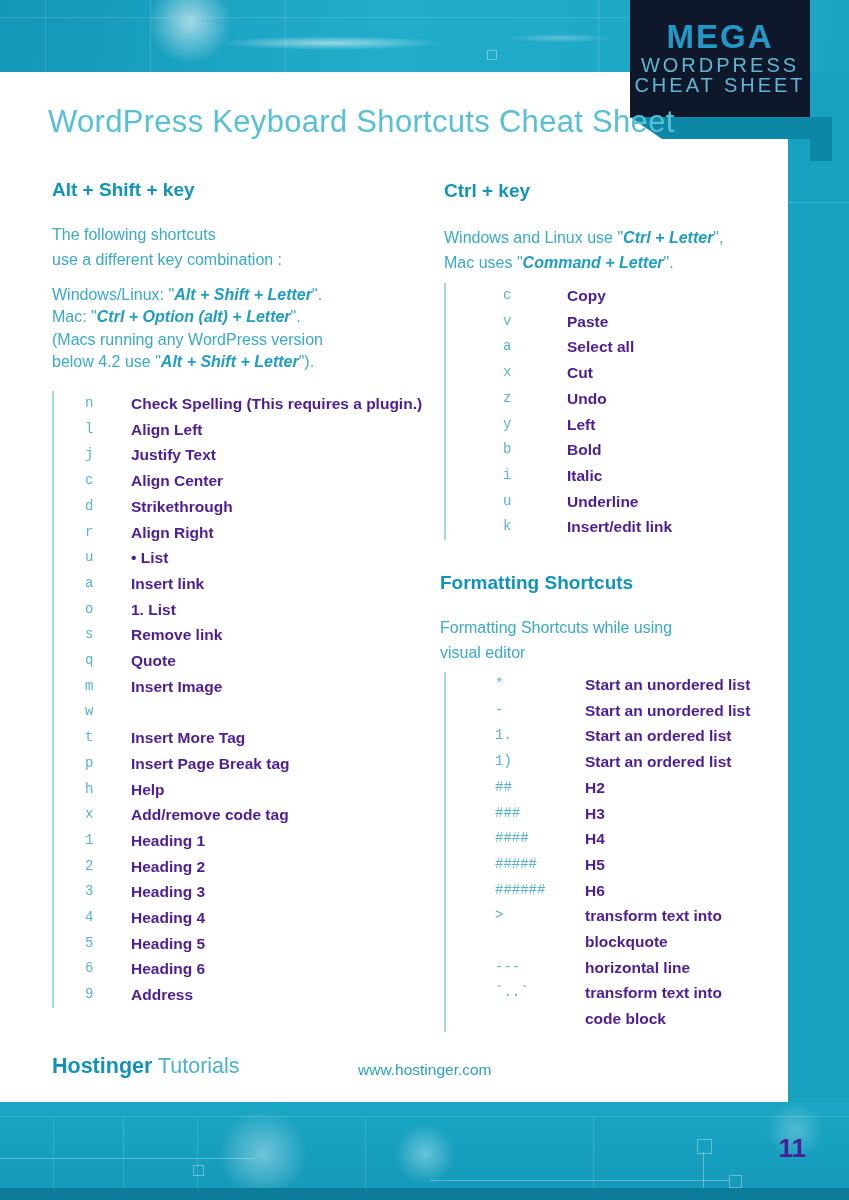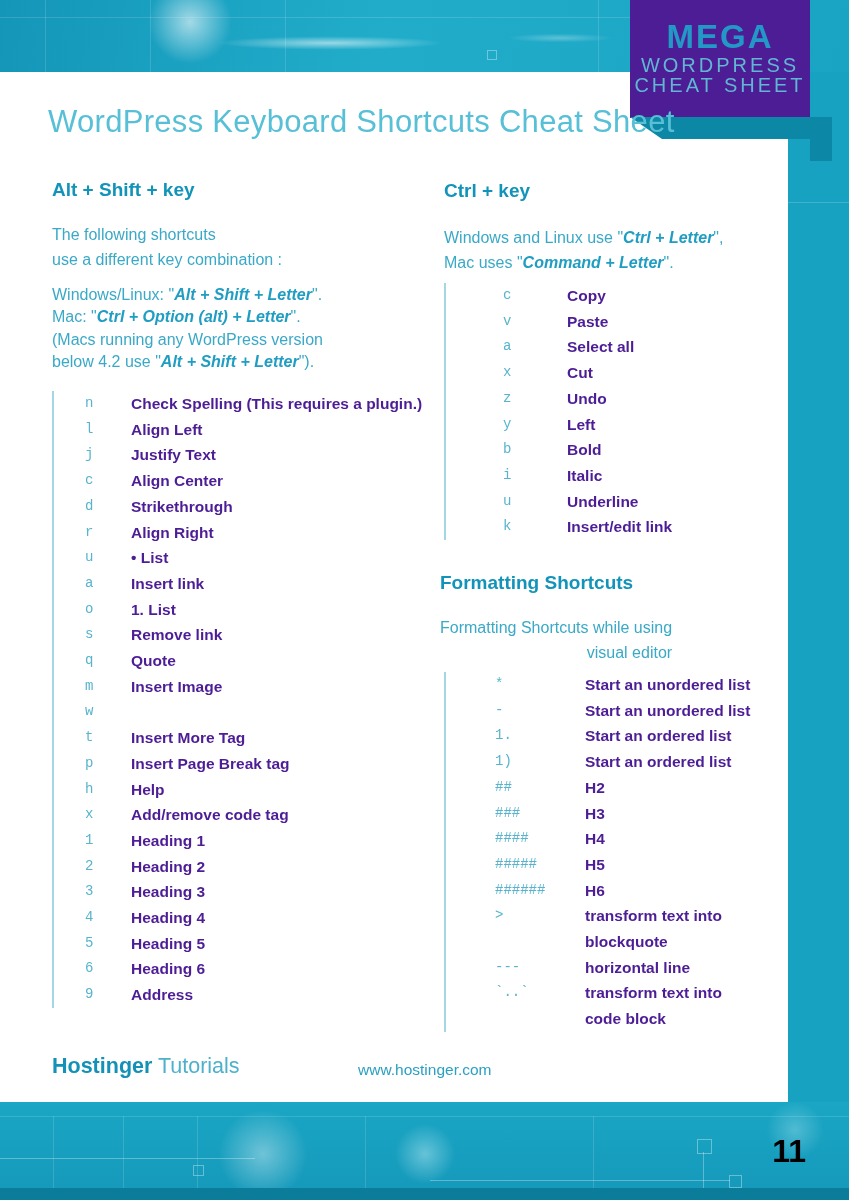--- a/index.html
+++ b/index.html
@@ -15,21 +15,21 @@
       radial-gradient(circle 58px at 190px 22px, rgba(255,255,255,.60), rgba(255,255,255,0) 72%),
       radial-gradient(ellipse 150px 9px at 330px 43px, rgba(255,255,255,.55), rgba(255,255,255,0) 75%),
       radial-gradient(ellipse 70px 6px at 560px 38px, rgba(255,255,255,.28), rgba(255,255,255,0) 75%),
       linear-gradient(100deg,#1496b9 0%,#21adca 45%,#1aa4c4 100%);
   }
   .content-panel {
     position:absolute; left:0; top:72px; width:788px; height:1030px; background:#ffffff;
   }
   .logo-box {
     position:absolute; left:630px; top:0; width:180px; height:118px;
-    background:#4c1d95; text-align:center; box-sizing:border-box; padding-top:19px;
+    background:#0f172a; text-align:center; box-sizing:border-box; padding-top:19px;
   }
   .logo-mega { font-size:33px; font-weight:bold; letter-spacing:2px; color:#2398c6; line-height:36px; }
   .logo-sub  { font-size:20px; letter-spacing:3px; color:#61b6d3; line-height:20px; }
   .ribbon {
     position:absolute; left:630px; top:117px; width:202px; height:22px; background:#0d87a6;
     clip-path:polygon(0 0, 100% 0, 100% 100%, 32px 100%);
   }
   .ribbon-corner { position:absolute; left:810px; top:117px; width:22px; height:44px; background:#0d87a6; }
   .bottom-band {
     position:absolute; left:0; top:1102px; width:849px; height:98px;
@@ -37,37 +37,37 @@
       radial-gradient(circle 62px at 263px 52px, rgba(255,255,255,.38), rgba(255,255,255,0) 72%),
       radial-gradient(circle 40px at 425px 52px, rgba(220,250,255,.40), rgba(255,255,255,0) 75%),
       radial-gradient(circle 38px at 795px 28px, rgba(210,245,252,.30), rgba(255,255,255,0) 75%),
       linear-gradient(180deg,#1aa6c4,#1598ba);
   }
   .bottom-strip { position:absolute; left:0; top:1188px; width:849px; height:12px; background:#0b7d9b; }
   .decor-line   { position:absolute; background:rgba(255,255,255,.14); }
   .decor-line-strong { position:absolute; background:rgba(255,255,255,.30); }
   .decor-square { position:absolute; border:1px solid rgba(255,255,255,.35); }
   .band-seam    { position:absolute; left:788px; top:202px; width:61px; height:1px; background:rgba(255,255,255,.18); }
-  .page-number  { position:absolute; right:43px; top:1133px; font-size:32px; font-weight:bold; color:#000000; }
+  .page-number  { position:absolute; right:43px; top:1133px; font-size:26px; font-weight:bold; color:#4c1d95; }
 
   
   .doc-title {
     position:absolute; left:48px; top:104px; font-size:31px; font-weight:300;
     color:#57bfd6; letter-spacing:0.3px;text-align:right;
   }
   .sec-heading { position:absolute; font-size:19px; font-weight:bold; color:#1294ba; }
   .h-altshift  { left:52px;  top:179px; }
   .h-ctrl      { left:444px; top:180px; }
   .h-format    { left:440px; top:572px; }
 
   .para { position:absolute; font-size:16px; color:#3aa9c7; line-height:25px; }
   .p-alt-intro { left:52px;  top:222px; }
   .p-alt-note  { left:52px;  top:284px; line-height:22.3px; }
   .p-ctrl-note { left:444px; top:225px; }
-  .p-fmt-intro { left:440px; top:615px;text-align:right; }
+  .p-fmt-intro { left:440px; top:615px; }
   .kbd { font-weight:bold; font-style:italic; color:#1f9dc2; }
 
   .shortcut-list { position:absolute; border-left:2px solid rgba(73,174,200,.5); box-sizing:border-box; }
   .list-alt  { left:52px;  top:391px; padding-left:31px; width:390px; }
   .list-ctrl { left:444px; top:283px; padding-left:57px; width:330px; }
   .list-fmt  { left:444px; top:672px; padding-left:49px; width:340px; }
   .srow { display:flex; line-height:25.7px; }
   .skey {
     flex-shrink:0; font-family:"Liberation Mono","DejaVu Sans Mono",monospace;
     font-size:14px; color:#58b4cd;

